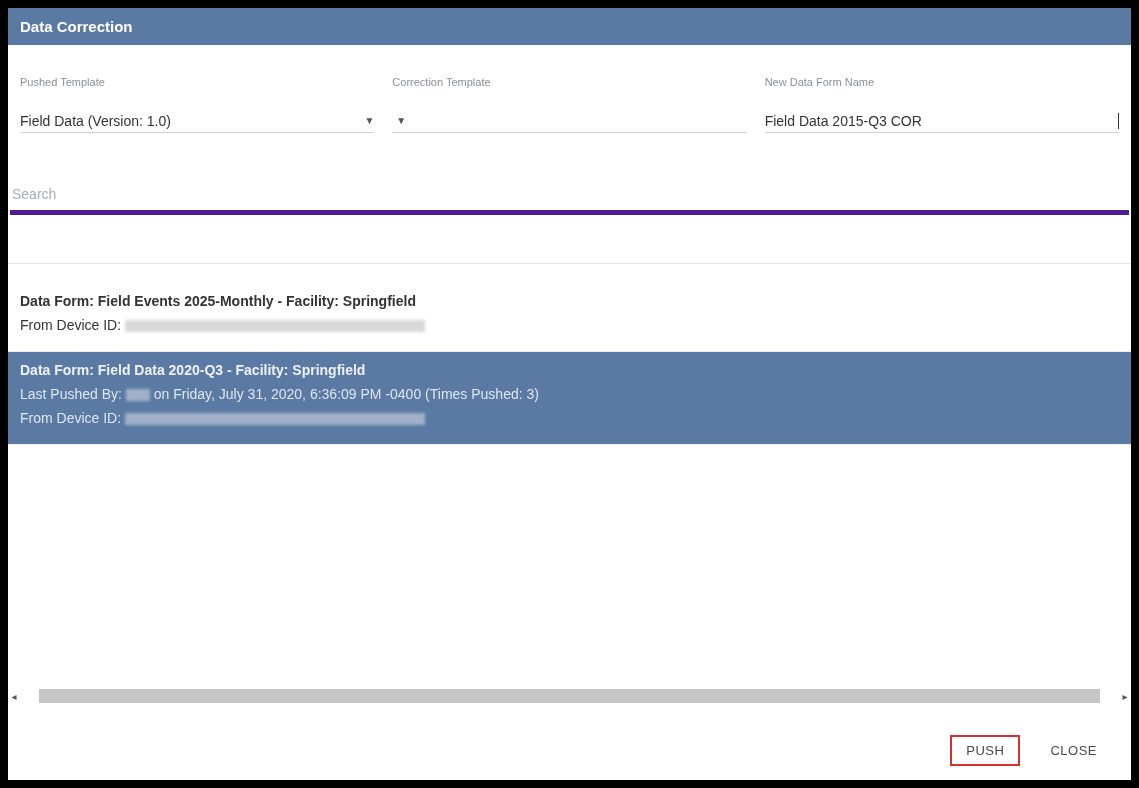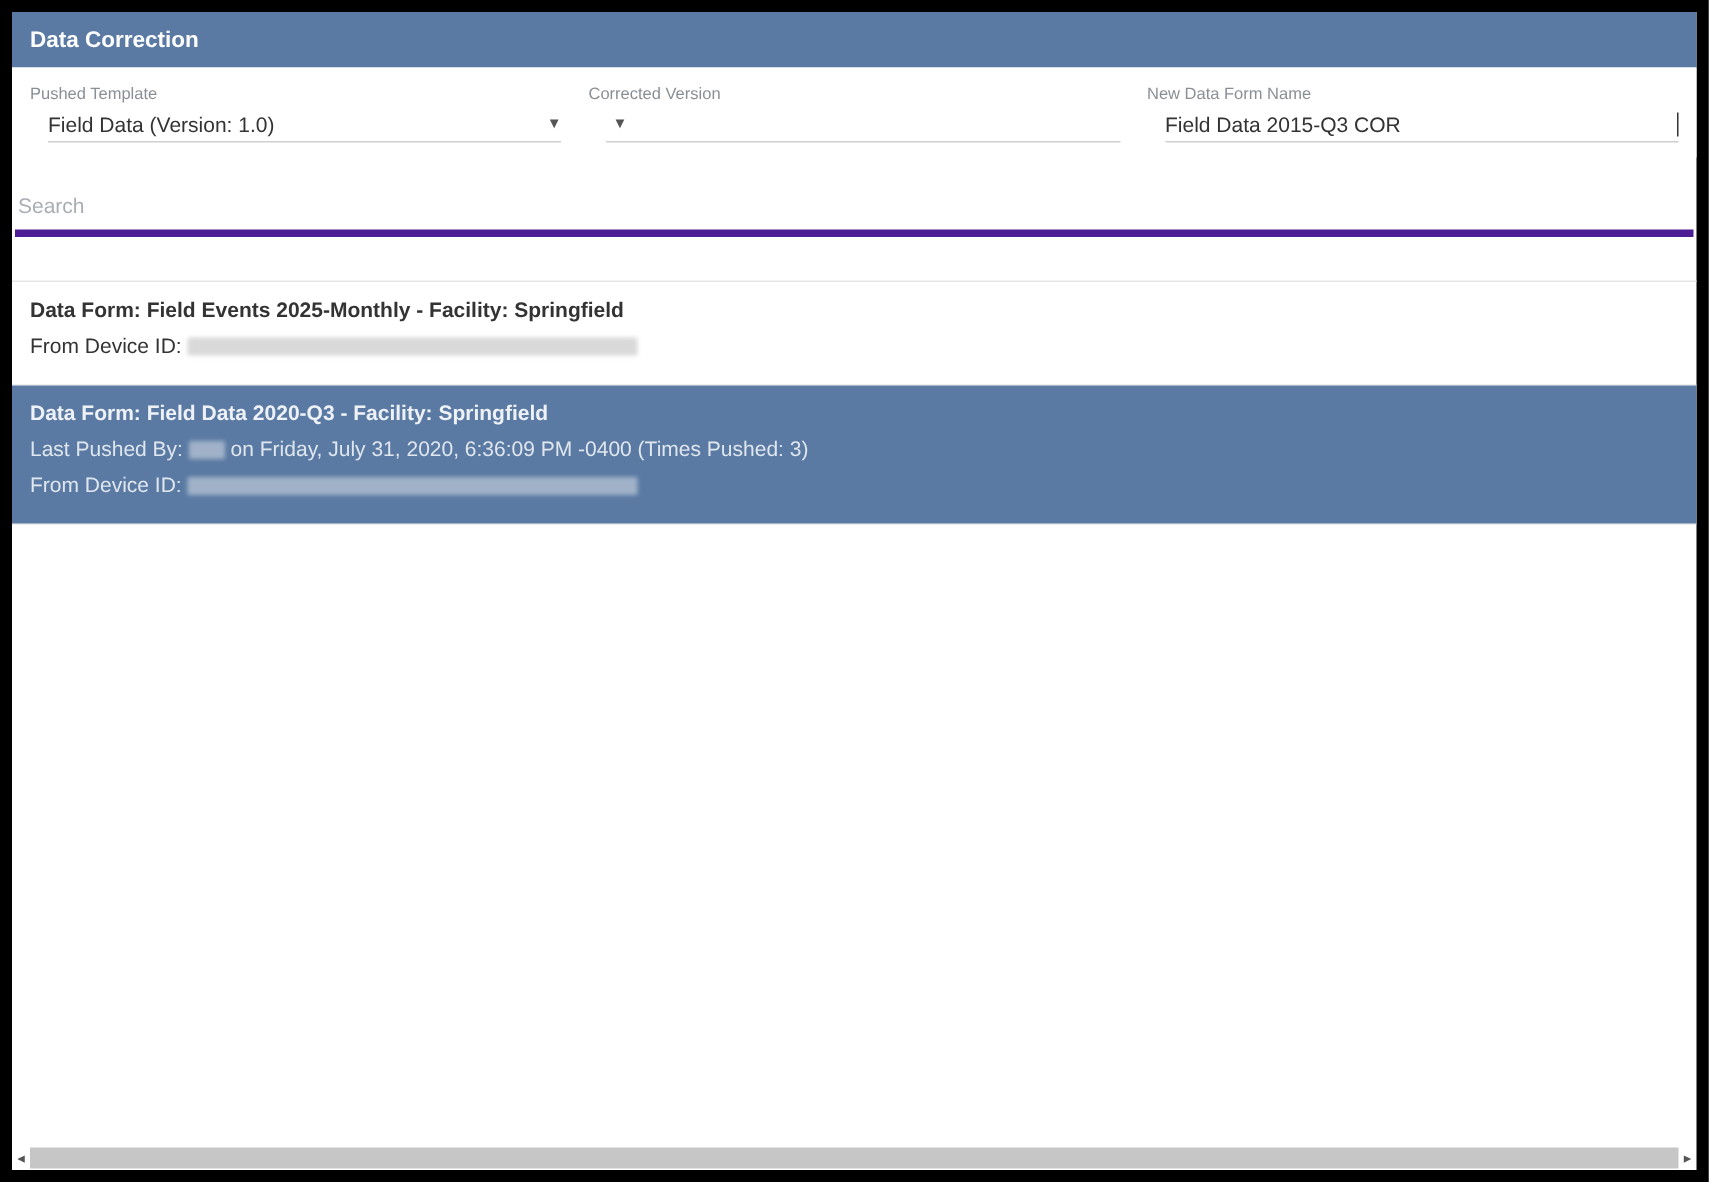--- a/index.html
+++ b/index.html
@@ -1,15 +1,15 @@
 <!DOCTYPE html>
 <html><head>
 <meta charset="utf-8">
 <style>
-  * { box-sizing: border-box; margin: 0; padding: 0; }
+  * { box-sizing: border-box; margin: 0; padding: 0; gap: 19px; }
   html, body { width: 1139px; height: 788px; font-family: Arial, Helvetica, sans-serif; background: #000; overflow: hidden; }
   .frame {
     position: absolute;
     left: 8px; top: 8px; right: 8px; bottom: 8px;
     background: #fff;
     display: flex;
     flex-direction: column;
   }
   .titlebar {
     background: #5a7aa3;
@@ -33,21 +33,20 @@
     font-size: 11px;
     color: #8a8f95;
     margin-bottom: 2px;
   }
   .field-input-wrap {
     position: relative;
     border-bottom: 1px solid #d0d0d0;
     height: 24px;
     display: flex;
     align-items: center;
-    margin-left: 12px;
   }
   .field-value {
     font-size: 14px;
     color: #333;
     padding: 2px 0;
     flex: 1;
     border: none;
     outline: none;
     background: transparent;
     width: 100%;
@@ -158,21 +157,21 @@
 
     <div class="field">
       <div class="field-label">Pushed Template</div>
       <div class="field-input-wrap">
         <span class="field-value">Field Data (Version: 1.0)</span>
         <span class="dropdown-caret">▼</span>
       </div>
     </div>
 
     <div class="field">
-      <div class="field-label">Corrected Version</div>
+      <div class="field-label">Correction Template</div>
       <div class="field-input-wrap">
         <span class="dropdown-caret">▼</span>
       </div>
     </div>
 
     <div class="field">
       <div class="field-label">New Data Form Name</div>
       <div class="field-input-wrap">
         <span class="field-value">Field Data 2015-Q3 COR</span>
           <span class="text-cursor"></span>
@@ -206,14 +205,18 @@
       </div>
     </div>
 
     <div class="scroll-area">
       <div class="scroll-arrow">◂</div>
       <div class="scroll-track"></div>
       <div class="scroll-arrow">▸</div>
     </div>
   </div>
 
+  <div class="footer">
+    <div class="btn highlight">PUSH</div>
+    <div class="btn">CLOSE</div>
+  </div>
 
 </div>
 
 </body></html>

